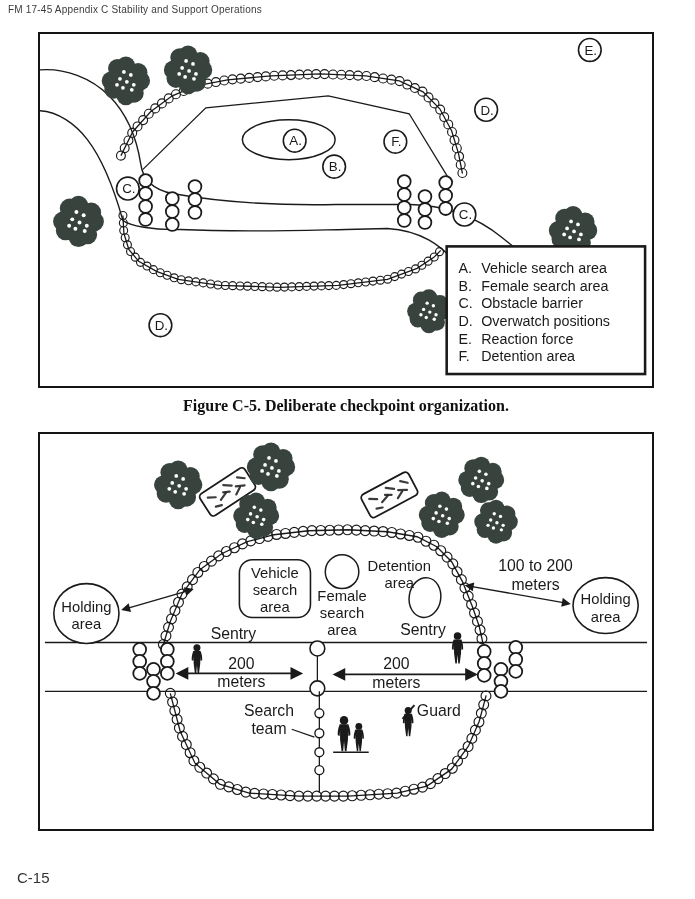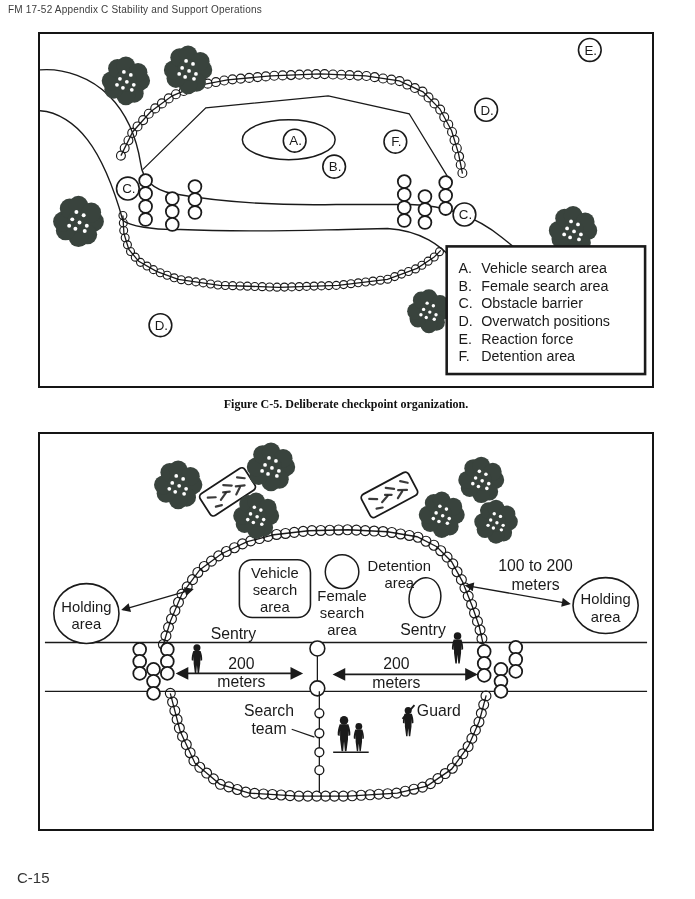--- a/index.html
+++ b/index.html
@@ -5,28 +5,28 @@
   html,body{margin:0;padding:0;background:#e8e8e8;}
   .page{position:relative;width:695px;height:899px;background:#ffffff;overflow:hidden;
         font-family:"Liberation Sans",sans-serif;color:#222;margin:0 auto;}
   .hdr{position:absolute;left:8px;top:4px;font-size:10px;color:#3c3c3c;letter-spacing:.2px;}
   .figbox{position:absolute;left:38px;width:616px;border:2.5px solid #151515;background:#fff;box-sizing:border-box;}
   #fig1box{top:32px;height:356px;}
   #fig2box{top:432px;height:399px;}
   .figbox svg{display:block;width:100%;height:100%;}
   svg text{font-family:"Liberation Sans",sans-serif;}
   .caption{position:absolute;left:38px;top:397px;width:616px;text-align:center;
-           font-family:"Liberation Serif",serif;font-weight:bold;font-size:12px;color:#101010;}
+           font-family:"Liberation Serif",serif;font-weight:bold;font-size:16px;color:#101010;}
   .pgnum{position:absolute;left:17px;top:869px;font-size:15px;color:#333;}
 </style>
 </head>
 <body>
 
 <div class="page">
-  <div class="hdr">FM 17-52 Appendix C Stability and Support Operations</div>
+  <div class="hdr">FM 17-45 Appendix C Stability and Support Operations</div>
 
   <div class="figbox" id="fig1box">
     <svg id="svg1" viewBox="0 0 620 353" preserveAspectRatio="none">
         <path d="M0,36 C25,34 52,44 70,62 C88,80 98,105 102,130 C104,146 114,156 134,160 C190,170 245,172 300,171 L375,171 C412,172 443,184 468,204 C488,220 505,233 516,242" fill="none" stroke="#1a1a1a" stroke-width="1.4"></path>
         <path d="M0,77 C18,78 36,90 48,106 C62,124 74,152 84,187 C90,192 115,197 142,196 C205,199 262,197 310,196 L352,195 C386,197 406,212 422,230 C434,244 440,252 444,258" fill="none" stroke="#1a1a1a" stroke-width="1.4"></path>
         <path d="M104,136 L168,74 L292,62 L374,80 L416,148" fill="none" stroke="#1a1a1a" stroke-width="1.3"></path>
         <ellipse cx="252" cy="106" rx="47" ry="20" fill="none" stroke="#1a1a1a" stroke-width="1.5"></ellipse>
         <path d="M82 122 L 94 98 L 112 78 L 134 62 L 158 52 L 190 46 L 234 42 L 284 40 L 330 42 L 364 47 L 388 58 L 405 75 L 417 97 L 424 120 L 428 140" fill="none" stroke="#1a1a1a" stroke-width="1.3"></path>
         <path d="M86.5 122.0A4.5 4.5 0 1 0 77.5 122.0A4.5 4.5 0 1 0 86.5 122.0M90.3 114.4A4.5 4.5 0 1 0 81.3 114.4A4.5 4.5 0 1 0 90.3 114.4M94.1 106.8A4.5 4.5 0 1 0 85.1 106.8A4.5 4.5 0 1 0 94.1 106.8M97.9 99.2A4.5 4.5 0 1 0 88.9 99.2A4.5 4.5 0 1 0 97.9 99.2M103.3 92.7A4.5 4.5 0 1 0 94.3 92.7A4.5 4.5 0 1 0 103.3 92.7M109.0 86.4A4.5 4.5 0 1 0 100.0 86.4A4.5 4.5 0 1 0 109.0 86.4M114.7 80.0A4.5 4.5 0 1 0 105.7 80.0A4.5 4.5 0 1 0 114.7 80.0M121.2 74.6A4.5 4.5 0 1 0 112.2 74.6A4.5 4.5 0 1 0 121.2 74.6M128.0 69.6A4.5 4.5 0 1 0 119.0 69.6A4.5 4.5 0 1 0 128.0 69.6M134.9 64.6A4.5 4.5 0 1 0 125.9 64.6A4.5 4.5 0 1 0 134.9 64.6M142.2 60.4A4.5 4.5 0 1 0 133.2 60.4A4.5 4.5 0 1 0 142.2 60.4M150.1 57.2A4.5 4.5 0 1 0 141.1 57.2A4.5 4.5 0 1 0 150.1 57.2M157.9 53.9A4.5 4.5 0 1 0 148.9 53.9A4.5 4.5 0 1 0 157.9 53.9M166.0 51.3A4.5 4.5 0 1 0 157.0 51.3A4.5 4.5 0 1 0 166.0 51.3M174.4 49.8A4.5 4.5 0 1 0 165.4 49.8A4.5 4.5 0 1 0 174.4 49.8M182.7 48.2A4.5 4.5 0 1 0 173.7 48.2A4.5 4.5 0 1 0 182.7 48.2M191.1 46.6A4.5 4.5 0 1 0 182.1 46.6A4.5 4.5 0 1 0 191.1 46.6M199.5 45.5A4.5 4.5 0 1 0 190.5 45.5A4.5 4.5 0 1 0 199.5 45.5M207.9 44.8A4.5 4.5 0 1 0 198.9 44.8A4.5 4.5 0 1 0 207.9 44.8M216.4 44.0A4.5 4.5 0 1 0 207.4 44.0A4.5 4.5 0 1 0 216.4 44.0M224.9 43.2A4.5 4.5 0 1 0 215.9 43.2A4.5 4.5 0 1 0 224.9 43.2M233.3 42.5A4.5 4.5 0 1 0 224.3 42.5A4.5 4.5 0 1 0 233.3 42.5M241.8 41.9A4.5 4.5 0 1 0 232.8 41.9A4.5 4.5 0 1 0 241.8 41.9M250.3 41.5A4.5 4.5 0 1 0 241.3 41.5A4.5 4.5 0 1 0 250.3 41.5M258.8 41.2A4.5 4.5 0 1 0 249.8 41.2A4.5 4.5 0 1 0 258.8 41.2M267.3 40.8A4.5 4.5 0 1 0 258.3 40.8A4.5 4.5 0 1 0 267.3 40.8M275.8 40.5A4.5 4.5 0 1 0 266.8 40.5A4.5 4.5 0 1 0 275.8 40.5M284.3 40.2A4.5 4.5 0 1 0 275.3 40.2A4.5 4.5 0 1 0 284.3 40.2M292.8 40.2A4.5 4.5 0 1 0 283.8 40.2A4.5 4.5 0 1 0 292.8 40.2M301.3 40.6A4.5 4.5 0 1 0 292.3 40.6A4.5 4.5 0 1 0 301.3 40.6M309.8 40.9A4.5 4.5 0 1 0 300.8 40.9A4.5 4.5 0 1 0 309.8 40.9M318.2 41.3A4.5 4.5 0 1 0 309.2 41.3A4.5 4.5 0 1 0 318.2 41.3M326.7 41.7A4.5 4.5 0 1 0 317.7 41.7A4.5 4.5 0 1 0 326.7 41.7M335.2 42.1A4.5 4.5 0 1 0 326.2 42.1A4.5 4.5 0 1 0 335.2 42.1M343.6 43.3A4.5 4.5 0 1 0 334.6 43.3A4.5 4.5 0 1 0 343.6 43.3M352.0 44.6A4.5 4.5 0 1 0 343.0 44.6A4.5 4.5 0 1 0 352.0 44.6M360.5 45.8A4.5 4.5 0 1 0 351.5 45.8A4.5 4.5 0 1 0 360.5 45.8M368.8 47.2A4.5 4.5 0 1 0 359.8 47.2A4.5 4.5 0 1 0 368.8 47.2M376.6 50.7A4.5 4.5 0 1 0 367.6 50.7A4.5 4.5 0 1 0 376.6 50.7M384.3 54.2A4.5 4.5 0 1 0 375.3 54.2A4.5 4.5 0 1 0 384.3 54.2M392.0 57.8A4.5 4.5 0 1 0 383.0 57.8A4.5 4.5 0 1 0 392.0 57.8M398.1 63.6A4.5 4.5 0 1 0 389.1 63.6A4.5 4.5 0 1 0 398.1 63.6M404.1 69.6A4.5 4.5 0 1 0 395.1 69.6A4.5 4.5 0 1 0 404.1 69.6M409.9 75.8A4.5 4.5 0 1 0 400.9 75.8A4.5 4.5 0 1 0 409.9 75.8M414.0 83.3A4.5 4.5 0 1 0 405.0 83.3A4.5 4.5 0 1 0 414.0 83.3M418.1 90.7A4.5 4.5 0 1 0 409.1 90.7A4.5 4.5 0 1 0 418.1 90.7M421.9 98.3A4.5 4.5 0 1 0 412.9 98.3A4.5 4.5 0 1 0 421.9 98.3M424.4 106.4A4.5 4.5 0 1 0 415.4 106.4A4.5 4.5 0 1 0 424.4 106.4M426.8 114.6A4.5 4.5 0 1 0 417.8 114.6A4.5 4.5 0 1 0 426.8 114.6M429.1 122.8A4.5 4.5 0 1 0 420.1 122.8A4.5 4.5 0 1 0 429.1 122.8M430.7 131.1A4.5 4.5 0 1 0 421.7 131.1A4.5 4.5 0 1 0 430.7 131.1M432.4 139.4A4.5 4.5 0 1 0 423.4 139.4A4.5 4.5 0 1 0 432.4 139.4" fill="none" stroke="#1a1a1a" stroke-width="1.15"></path>
         <path d="M84 182 L 85 200 L 90 216 L 100 228 L 118 238 L 140 246 L 182 252 L 242 254 L 302 252 L 352 246 L 382 235 L 399 224 L 406 217" fill="none" stroke="#1a1a1a" stroke-width="1.3"></path>

